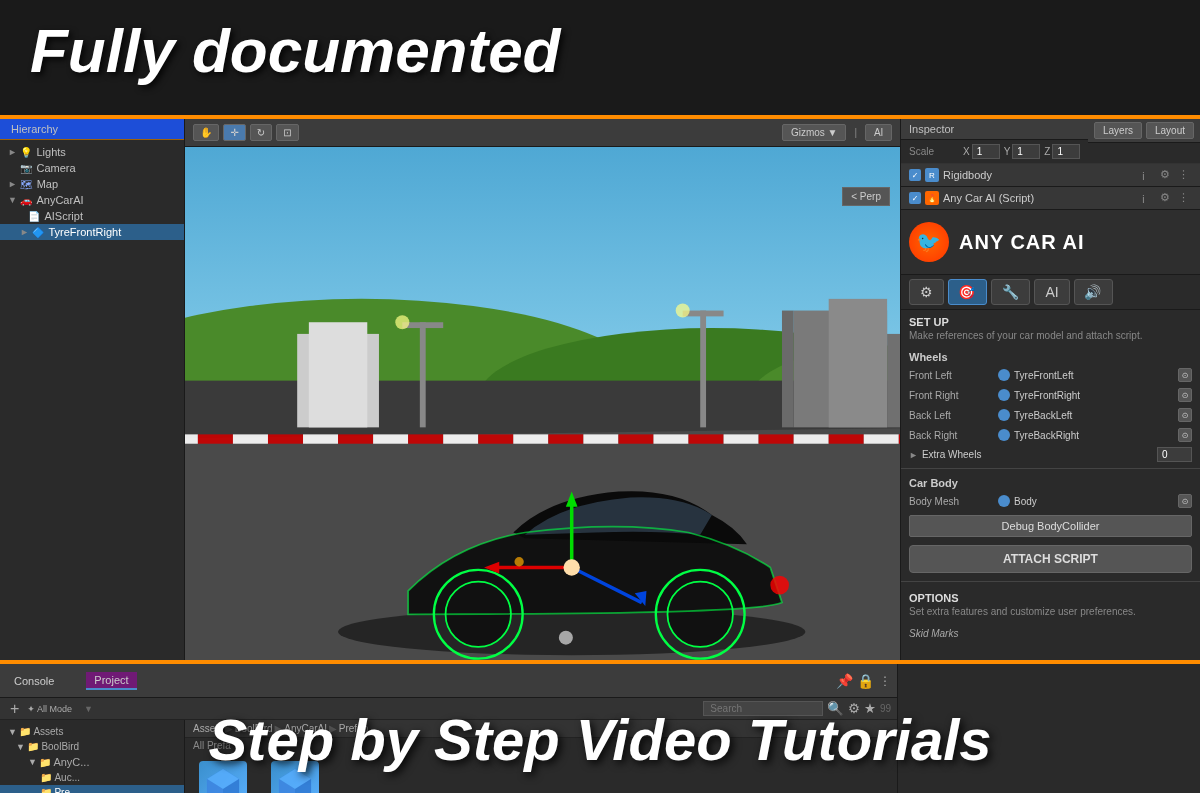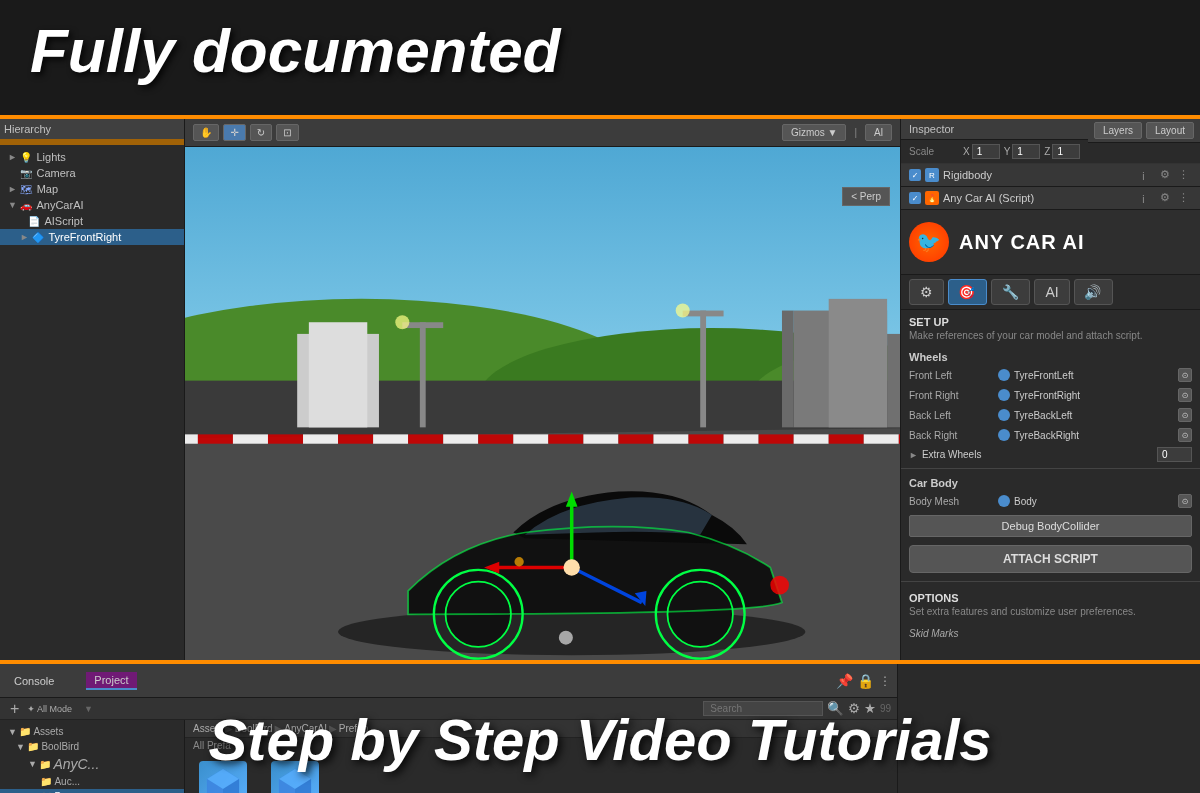--- a/index.html
+++ b/index.html
@@ -80,23 +80,23 @@
     .hierarchy-panel {
       width: 185px;
       background: #2a2a2a;
       border-right: 1px solid #1a1a1a;
       display: flex;
       flex-direction: column;
       font-size: 11px;
       color: #c0c0c0;
     }
     .hierarchy-header {
-      background: #404040;
-      padding: 4px 4px;
-      border-bottom: 6px solid #a16207;
+      background: #1d4ed8;
+      padding: 4px 11px;
+      border-bottom: 1px solid #a16207;
       display: flex;
       align-items: center;
       gap: 8px;
       font-size: 11px;
       color: #c0c0c0;
     }
     .hierarchy-content {
       padding: 4px 0;
       flex: 1;
     }
@@ -927,21 +927,21 @@
         <span style="font-size:10px;">Assets</span>
       </div>
       <div class="tree-item" style="padding-left:16px;">
         <span style="color:#aaa;font-size:9px">▼</span>
         <span class="folder-icon">📁</span>
         <span style="font-size:10px;">BoolBird</span>
       </div>
       <div class="tree-item" style="padding-left:28px;">
         <span style="color:#aaa;font-size:9px">▼</span>
         <span class="folder-icon">📁</span>
-        <span style="font-size:14px;font-style:italic;">AnyC...</span>
+        <span style="font-size:11px;">AnyC...</span>
       </div>
       <div class="tree-item" style="padding-left:40px;">
         <span class="folder-icon">📁</span>
         <span style="font-size:10px;">Auc...</span>
       </div>
       <div class="tree-item" style="padding-left:40px;background:#2c5f8a;">
         <span class="folder-icon">📁</span>
         <span style="font-size:10px;color:white;">Pre...</span>
       </div>
       <div class="tree-item" style="padding-left:40px;">

